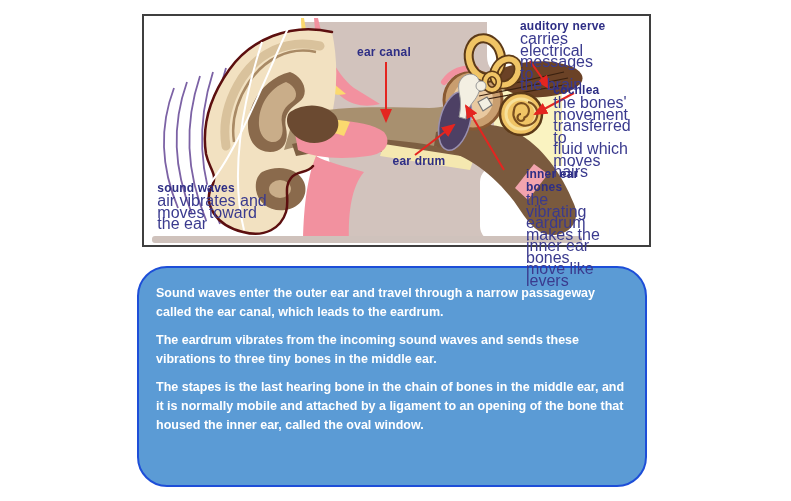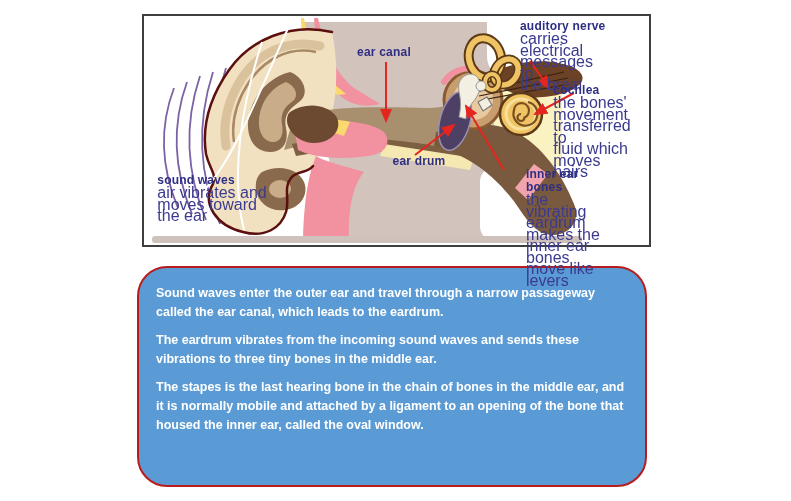--- a/index.html
+++ b/index.html
@@ -11,21 +11,21 @@
            background:#ffffff;border:2px solid #3f3f3f;box-sizing:border-box;}
   .diagram svg{position:absolute;left:0;top:0;width:505px;height:229px;}
 
   .dlabel{position:absolute;transform:translateX(-50%);
           color:#2e2e85;z-index:5;pointer-events:none;}
   .dlabel .t{font-weight:bold;font-size:12px;line-height:13px;letter-spacing:.2px;}
   .dlabel .s{font-size:16px;line-height:11.5px;white-space:pre-line;color:#3a3a8e;}
 
   
   .info-panel{position:absolute;left:137px;top:266px;width:510px;height:221px;
-              box-sizing:border-box;background:#5b9bd5;border:2px solid #b91c1c;
+              box-sizing:border-box;background:#5b9bd5;border:2px solid #1d4ed8;
               border-radius:30px;padding:16px 4px 0 17px;}
   .info-panel p{margin:0 0 9px 0;color:#ffffff;font-weight:bold;font-size:12.5px;
                 line-height:19px;white-space:pre-line;}
 </style>
 </head>
 <body>
 
 <div class="page">
 
   <div class="diagram">
@@ -141,21 +141,21 @@
 the brain</div>
     </div>
     <div class="dlabel" style="left:448px;top:68px">
       <div class="t">cochlea</div>
       <div class="s">the bones'
 movement
 transferred to
 fluid which
 moves hairs</div>
     </div>
-    <div class="dlabel" style="left:68px;top:158px">
+    <div class="dlabel" style="left:68px;top:166px">
       <div class="t">sound waves</div>
       <div class="s">air vibrates and
 moves toward
 the ear</div>
     </div>
     <div class="dlabel" style="left:275px;top:139px">
       <div class="t">ear drum</div>
     </div>
     <div class="dlabel" style="left:423px;top:152px">
       <div class="t">inner ear bones</div>

